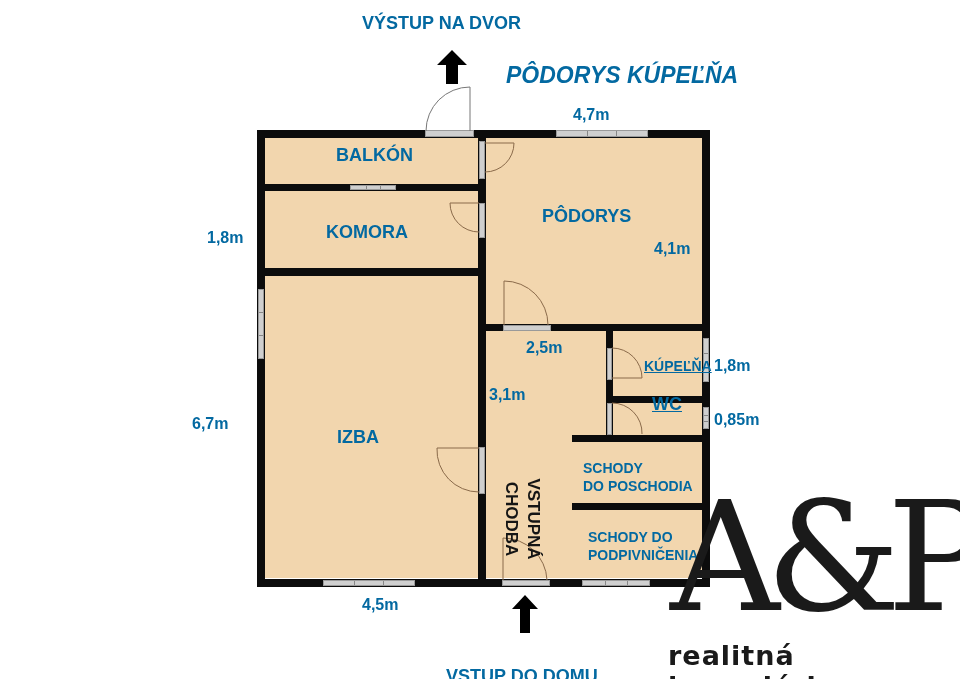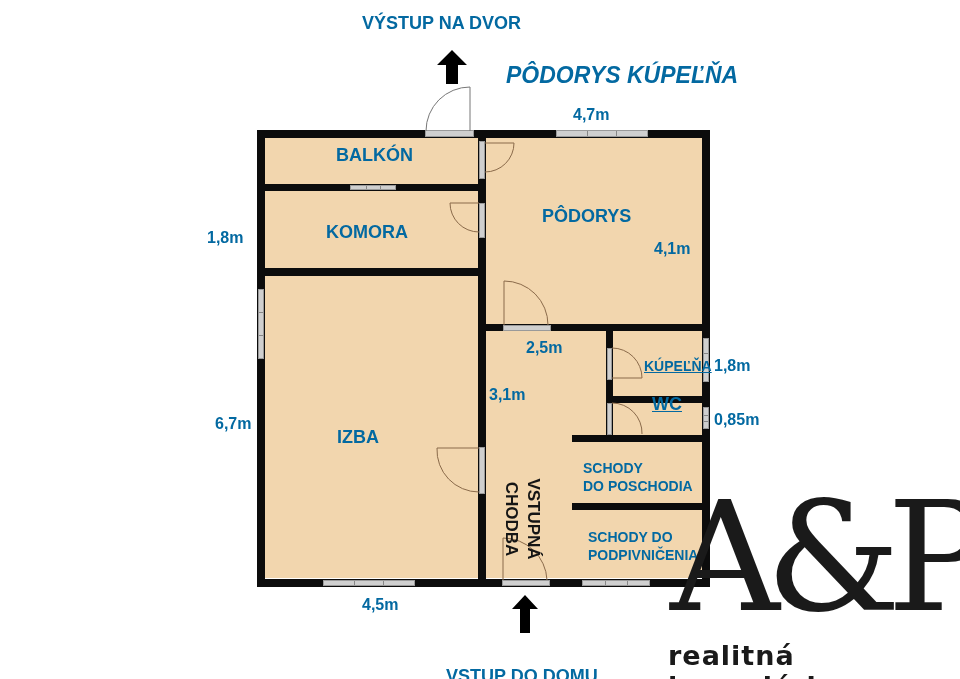--- a/index.html
+++ b/index.html
@@ -116,21 +116,21 @@
   <div>CHODBA</div>
 </div>
 
 <div class="lbl dim" style="left:573px; top:106px;">4,7m</div>
 <div class="lbl dim" style="left:207px; top:229px;">1,8m</div>
 <div class="lbl dim" style="left:654px; top:240px;">4,1m</div>
 <div class="lbl dim-s" style="left:526px; top:339px;">2,5m</div>
 <div class="lbl dim-s" style="left:489px; top:386px;">3,1m</div>
 <div class="lbl dim-s" style="left:714px; top:357px;">1,8m</div>
 <div class="lbl dim-s" style="left:714px; top:411px;">0,85m</div>
-<div class="lbl dim" style="left:215px; top:415px;">6,7m</div>
+<div class="lbl dim" style="left:192px; top:415px;">6,7m</div>
 <div class="lbl dim" style="left:362px; top:596px;">4,5m</div>
 
 <svg style="left:512px; top:595px;" width="26" height="38">
   <polygon points="13,0 26,14 18,14 18,38 8,38 8,14 0,14" fill="#000"></polygon>
 </svg>
 <div class="lbl exit" style="left:446px; top:650px;margin-top:16px;">VSTUP DO DOMU</div>
 
 <div class="abs" style="left:670px; top:478px; font-family:'DejaVu Serif', serif; font-size:152px; line-height:160px; letter-spacing:-14px; color:#1a1a1a;">A&amp;P</div>
 <div class="abs" style="left:668px; top:640px; font-family:'DejaVu Sans', sans-serif; font-weight:bold; font-size:27px; letter-spacing:1px; color:#1a1a1a;">realitná kancelária</div>
 

